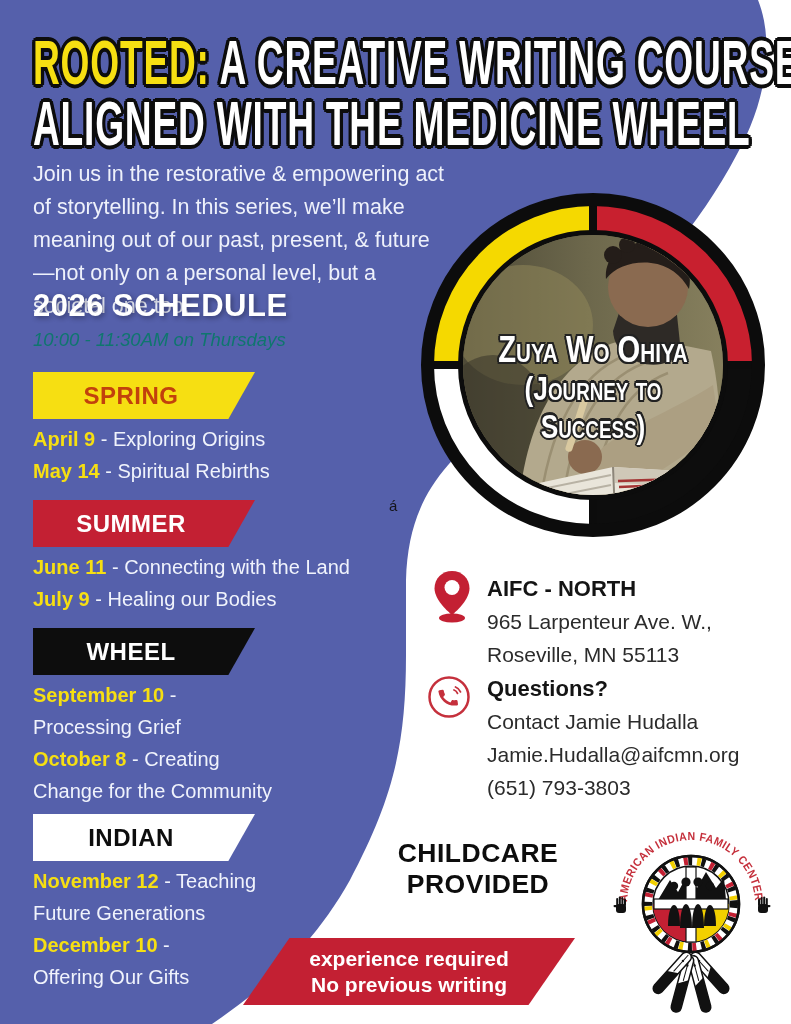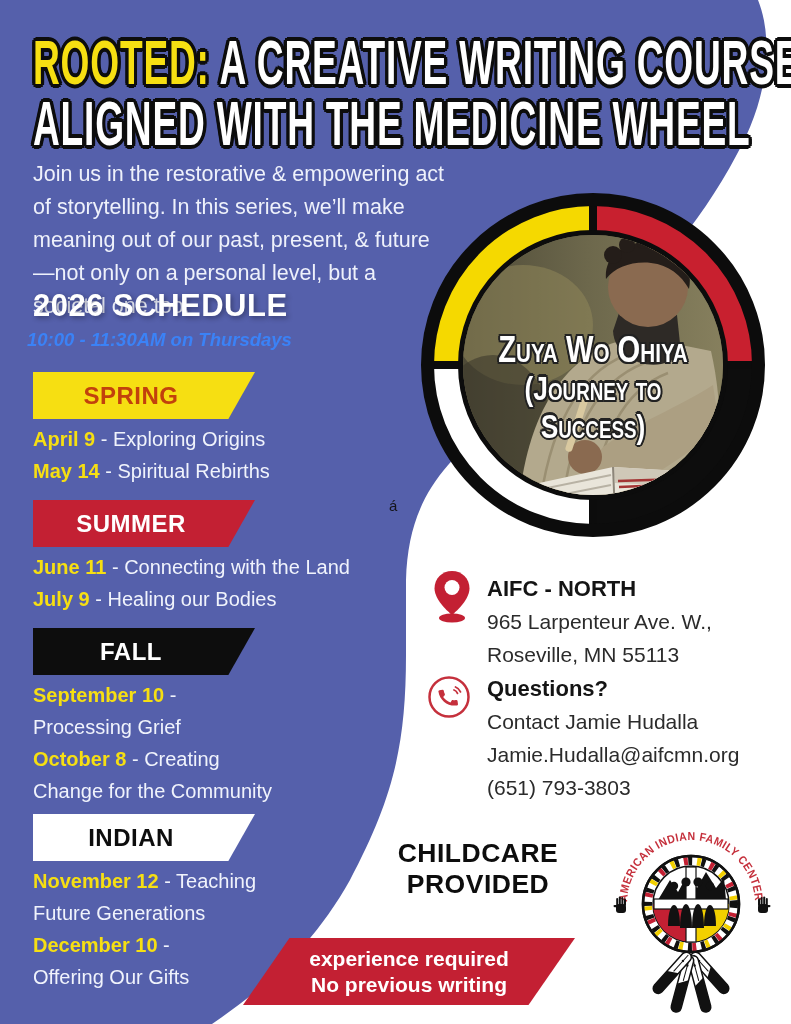--- a/index.html
+++ b/index.html
@@ -15,21 +15,21 @@
       2.5px 2.5px 0 #0d0d0d,-2.5px 2.5px 0 #0d0d0d,2.5px -2.5px 0 #0d0d0d,-2.5px -2.5px 0 #0d0d0d,
       4px 1px 0 #0d0d0d,-4px 1px 0 #0d0d0d,4px -1px 0 #0d0d0d,-4px -1px 0 #0d0d0d;}
   .tl1{top:26px;}
   .tl2{top:87px;}
   .title-hl{color:#f6df12;}
 
   
   .intro{left:33px;top:158px;width:412px;font-size:21.5px;line-height:33px;color:#eef1fb;z-index:2;}
   .sched{left:33px;top:288px;font-size:31px;font-weight:700;color:#ffffff;letter-spacing:0.5px;
          text-shadow:2px 2px 5px rgba(20,20,40,0.45);z-index:2;}
-  .time{left:27px;top:329px;font-size:18.5px;font-weight:700;font-style:italic;color:#3b82f6;z-index:2;}
+  .time{left:33px;top:329px;font-size:18.5px;font-weight:400;font-style:italic;color:#0f766e;z-index:2;}
   .stray{left:389px;top:497px;font-size:15px;color:#15151b;z-index:2;}
 
   
   .banner{position:absolute;left:33px;width:222px;height:47px;z-index:2;
           clip-path:polygon(0 0,100% 0,88% 100%,0 100%);
           display:flex;align-items:center;justify-content:center;
           font-size:24px;font-weight:700;letter-spacing:0.5px;}
   .banner span{padding-right:26px;}
   .b-spring{top:372px;background:#f6df12;color:#c2410c;}
   .b-summer{top:500px;background:#c32033;color:#ffffff;}
@@ -101,21 +101,21 @@
 
   <div class="banner b-summer">
       <span>SUMMER</span>
     </div>
   <div class="events ev-summer">
     <div class="event"><span class="d">June 11</span> <span class="t">- Connecting with the Land</span></div>
     <div class="event"><span class="d">July 9</span> <span class="t">- Healing our Bodies</span></div>
   </div>
 
   <div class="banner b-fall">
-      <span>FALL</span>
+      <span>WHEEL</span>
     </div>
   <div class="events ev-fall">
     <div class="event"><span class="d">September 10</span> <span class="t">-
 Processing Grief</span></div>
     <div class="event"><span class="d">October 8</span> <span class="t">- Creating
 Change for the Community</span></div>
   </div>
 
   <div class="banner b-winter">
       <span>INDIAN</span>

